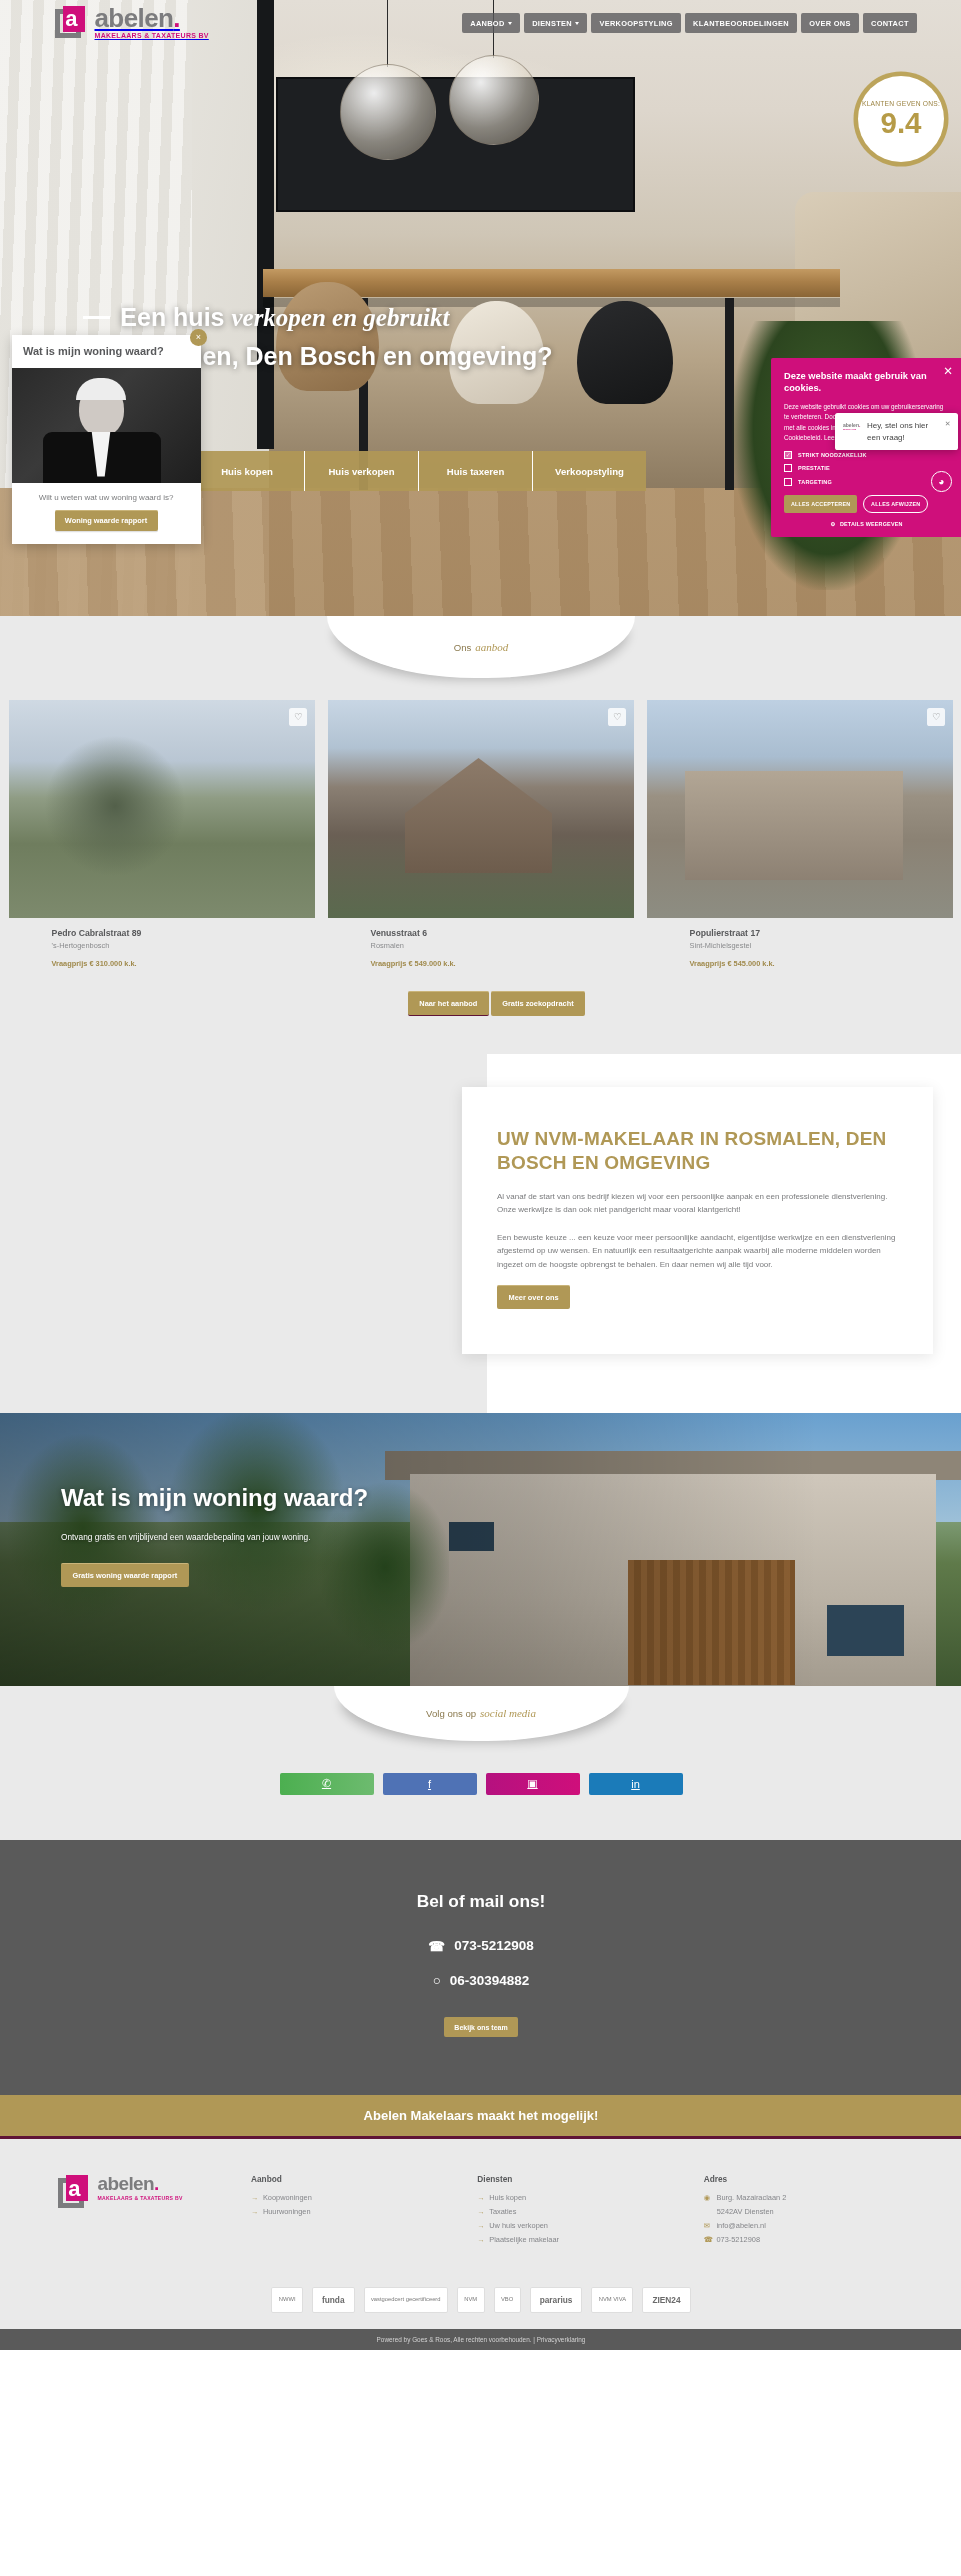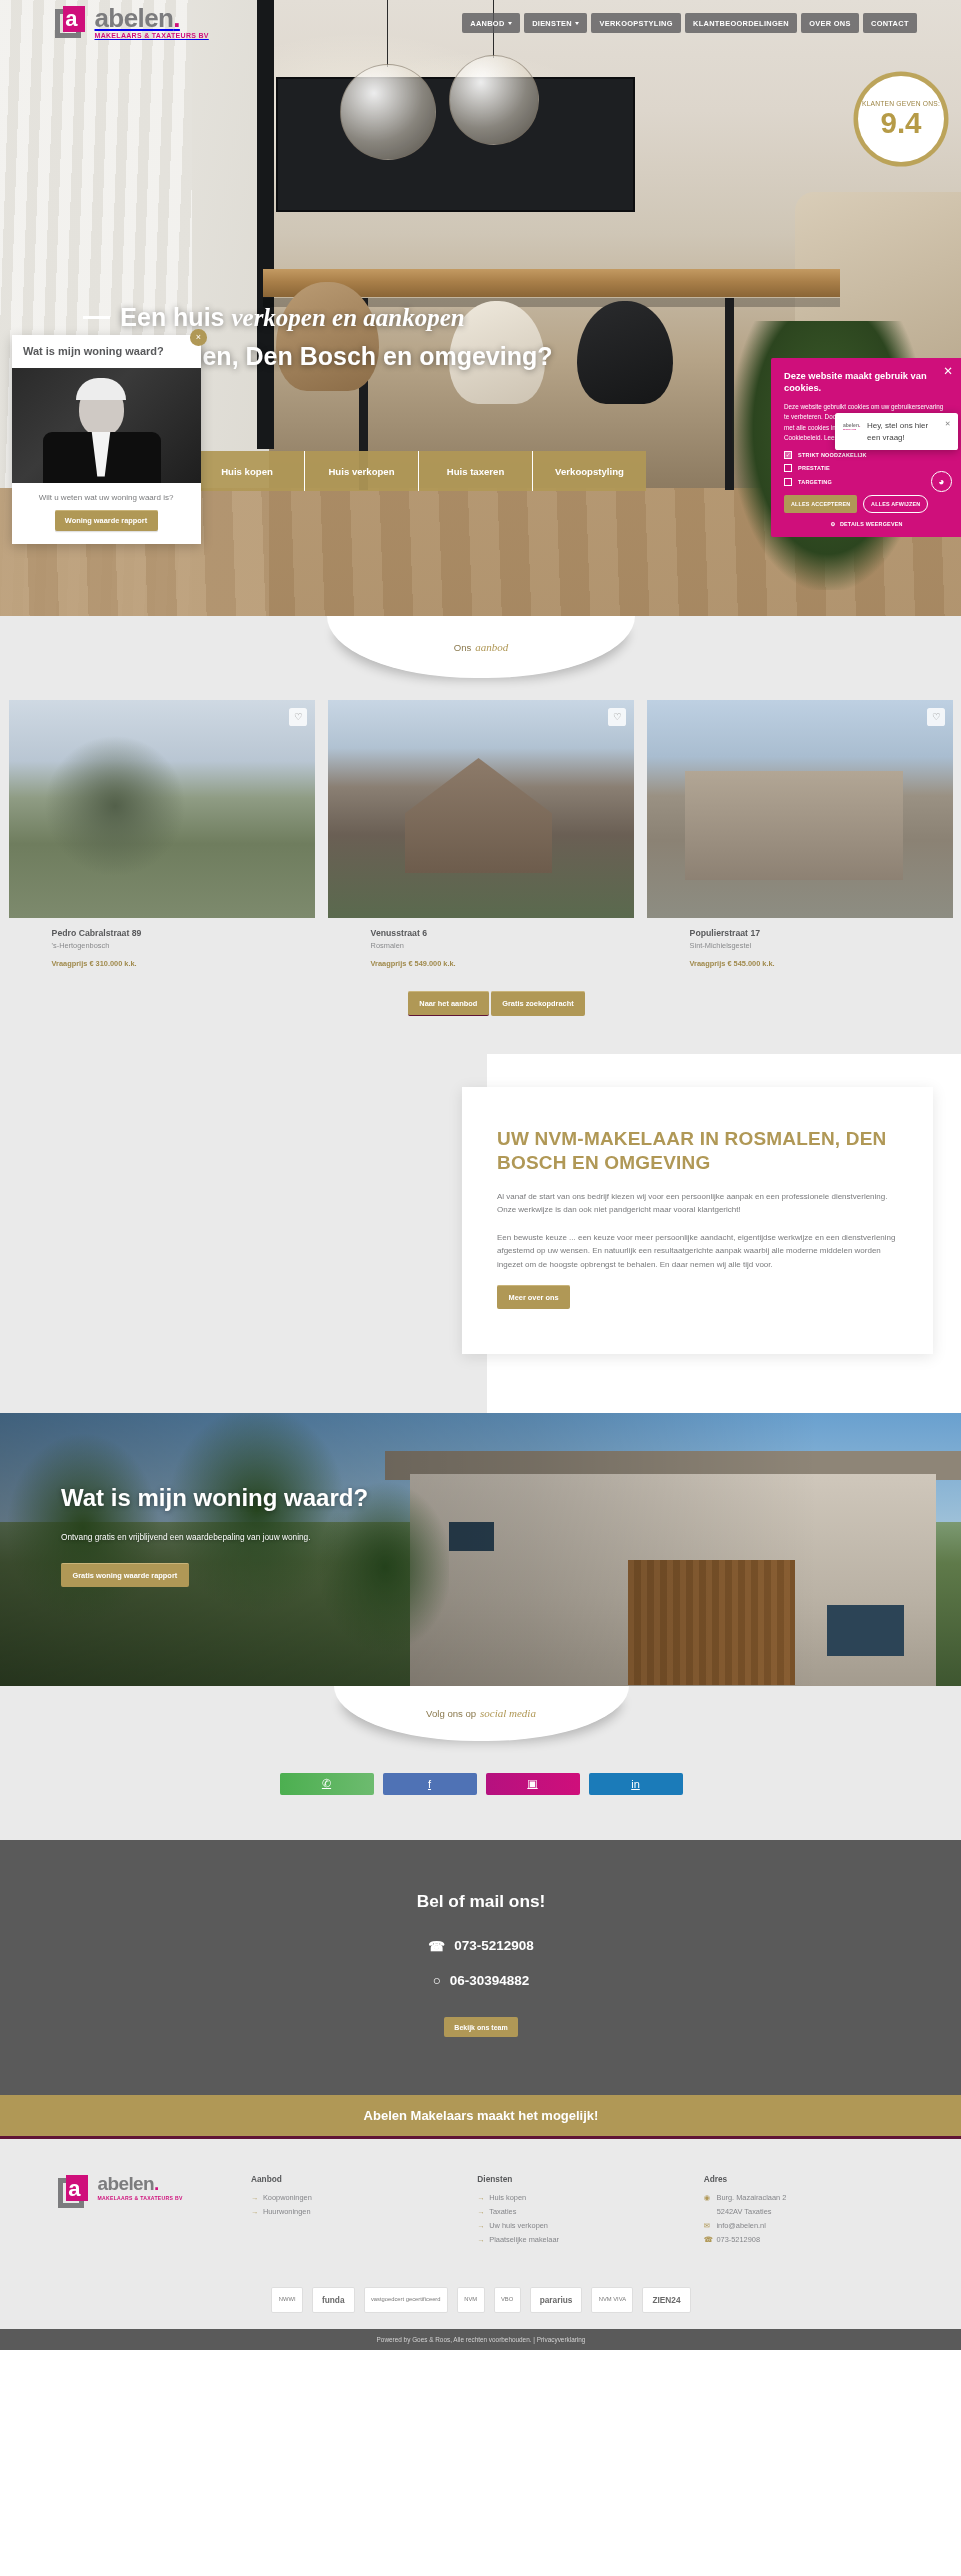--- a/index.html
+++ b/index.html
@@ -337,21 +337,21 @@
         <a href="#">CONTACT</a>
       </nav>
     </header>
 
     <div class="score">
       <span class="score-lbl">KLANTEN GEVEN ONS:</span>
       <span class="score-val">9.4</span>
     </div>
 
     <h1 class="hero-title">
-      <span class="dash"></span><span class="l1">Een huis </span><span class="scr">verkopen en aankopen</span>
+      <span class="dash"></span><span class="l1">Een huis </span><span class="scr">verkopen en gebruikt</span>
       <span class="l2">in Rosmalen, Den Bosch en omgeving?</span>
     </h1>
 
     <div class="quicktabs">
       <a class="qt" href="#">Huis kopen</a>
       <a class="qt" href="#">Huis verkopen</a>
       <a class="qt" href="#">Huis taxeren</a>
       <a class="qt" href="#">Verkoopstyling</a>
     </div>
 
@@ -567,21 +567,21 @@
       </div>
 
       <div class="f-col">
         <h4>Adres</h4>
         <ul>
           <li>
               <span class="ic">◉</span>
               <span>Burg. Mazairaclaan 2</span>
             </li>
           <li class="f-indent">
-              <span>5242AV Taxaties</span>
+              <span>5242AV Diensten</span>
             </li>
           <li>
               <span class="ic">✉</span>
               <span>info@abelen.nl</span>
             </li>
           <li>
               <span class="ic">☎</span>
               <span>073-5212908</span>
             </li>
         </ul>

